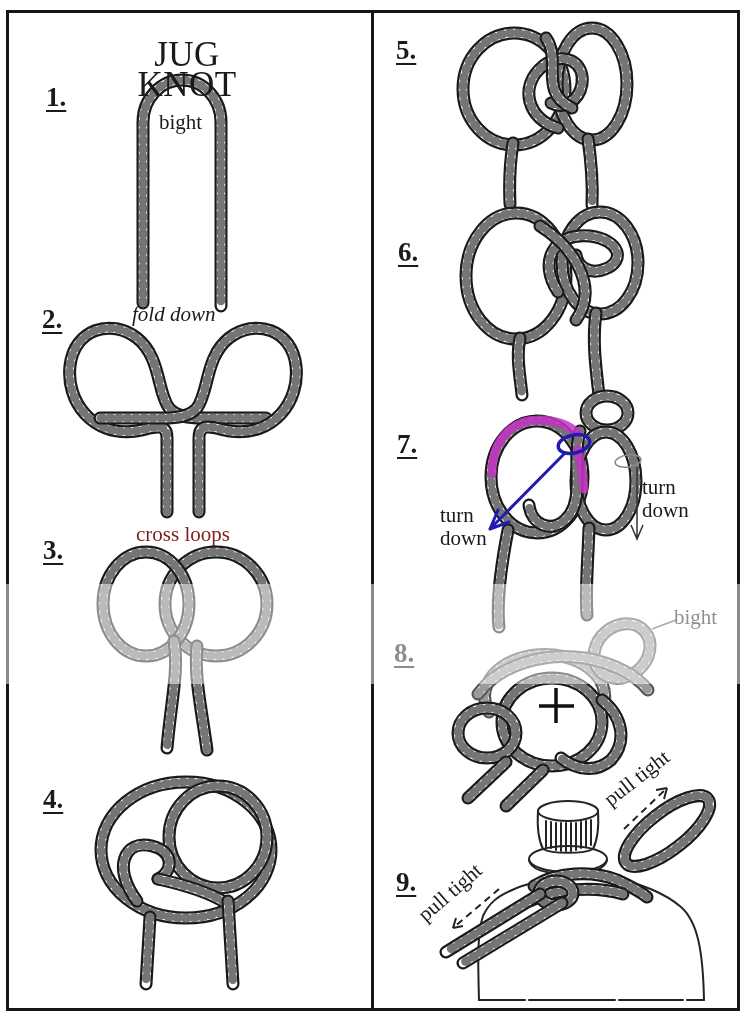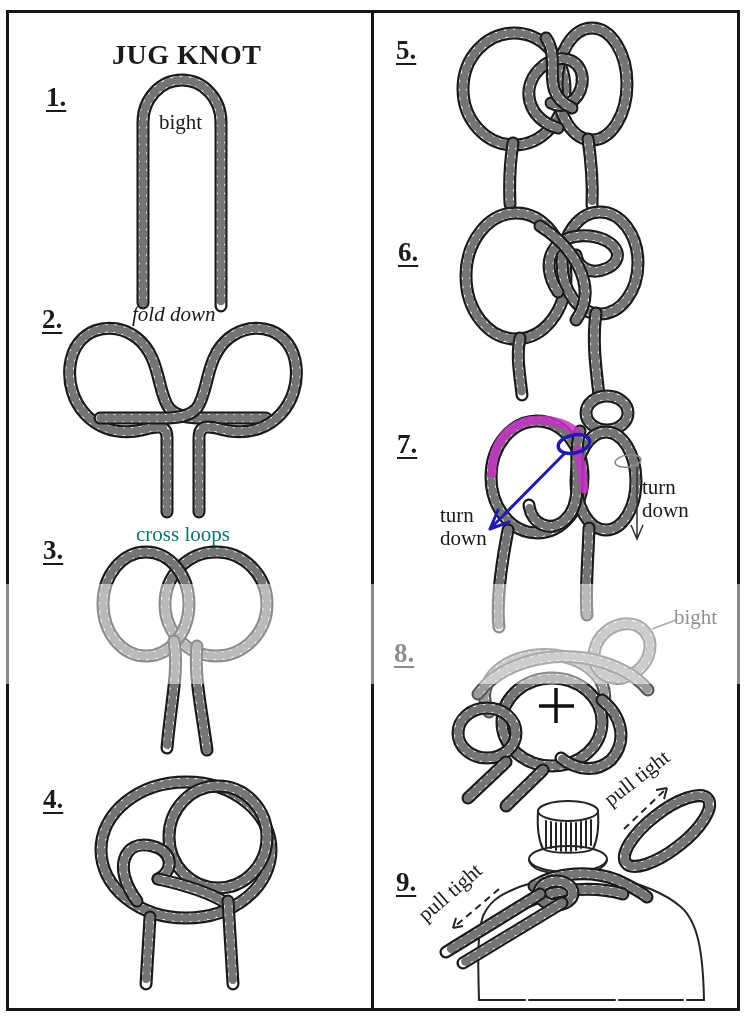--- a/index.html
+++ b/index.html
@@ -14,23 +14,23 @@
   .o{fill:none;stroke:#1a1a1a;stroke-width:13;stroke-linecap:round;}
   .i{fill:none;stroke:#ffffff;stroke-width:8.5;stroke-linecap:round;}
   .h{fill:none;stroke:#3a3a3a;stroke-width:8.5;stroke-linecap:round;stroke-dasharray:2.5 6;opacity:.7;}
   .gray.o{stroke:#565656;}
   .gray.h{stroke:#6f6f6f;}
   .thin{fill:none;stroke:#232323;stroke-width:2;stroke-linecap:round;}
   
   .lbl{position:absolute;z-index:3;font-size:21px;line-height:23px;white-space:nowrap;}
   .num{position:absolute;z-index:3;font-size:27px;font-weight:bold;text-decoration:underline;
        text-underline-offset:4px;text-decoration-thickness:2px;line-height:27px;}
-  .title{position:absolute;z-index:3;font-size:28px;font-weight:bold;letter-spacing:.5px;
-         width:150px;line-height:30px;}
-  .gtxt{color:#0f766e;}
+  .title{position:absolute;z-index:3;font-size:35px;font-weight:normal;letter-spacing:.5px;
+         width:150px;text-align:center;line-height:30px;}
+  .gtxt{color:#7f1d1d;}
   .rot{white-space:nowrap;transform-origin:center center;}
   
   .band{position:absolute;left:0;top:584px;width:749px;height:100px;
         background:rgba(255,255,255,0.5);z-index:10;pointer-events:none;}
 </style>
 </head>
 <body>
 
 <div id="page">
 

